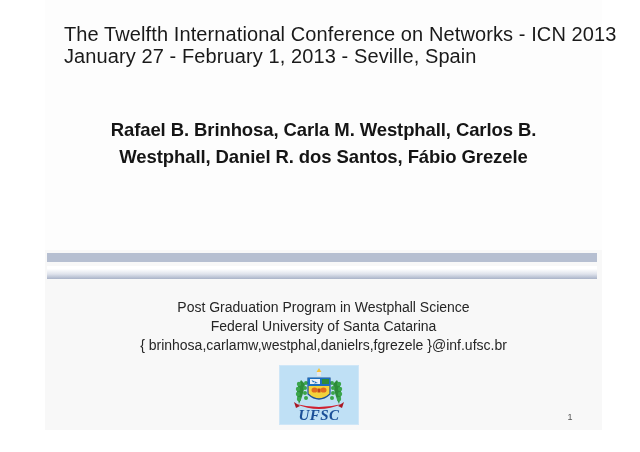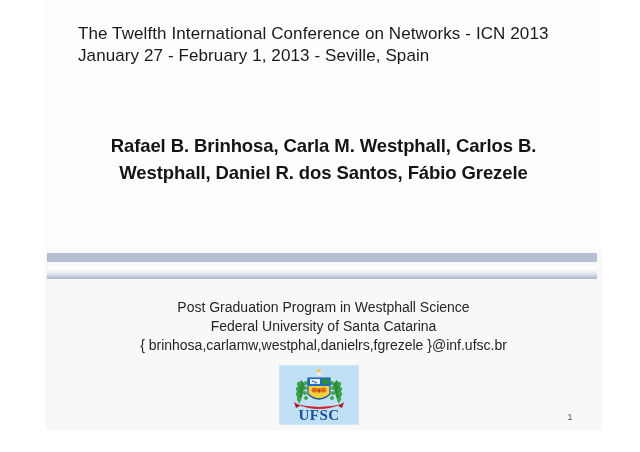--- a/index.html
+++ b/index.html
@@ -113,44 +113,43 @@
     height: 3px;
     background: #000000;
   }
 
   .header-text {
     margin-left: 19px;
     padding-top: 7px;
     color: #1a1a1a;
   }
   .header-line {
-    font-size: 17px;
+    font-size: 20px;
     line-height: 22px;
     white-space: nowrap;
     letter-spacing: 0.1px;
-    margin-left: 14px;
   }
 
   
   .titleblock {
     position: absolute;
     left: 45px;
     top: 108px;
     width: 557px;
     text-align: center;
     color: #151515;
   }
   .title-line {
     font-size: 28px;
     font-weight: bold;
     line-height: 33px;
     letter-spacing: -0.2px;
   }
   .authors {
-    margin-top: 24px;
+    margin-top: 8px;
     font-size: 18.5px;
     font-weight: bold;
     line-height: 27px;
     letter-spacing: -0.1px;
   }
 
   
   .bar-top {
     position: absolute;
     left: 47px;
@@ -200,20 +199,21 @@
     left: 0;
     right: 0;
     bottom: 1px;
     text-align: center;
     font-family: "Liberation Serif", serif;
     font-weight: bold;
     font-size: 15px;
     line-height: 15px;
     color: #1b4f97;
     letter-spacing: 0.5px;
+    font-style: italic;
   }
 
   
   .pagenum {
     position: absolute;
     left: 563px;
     top: 412px;
     width: 14px;
     text-align: center;
     font-size: 9px;

